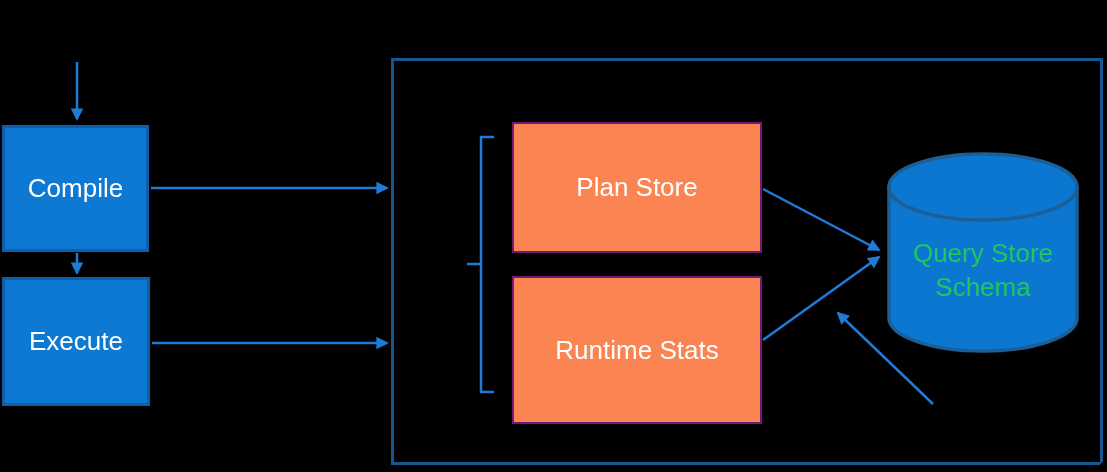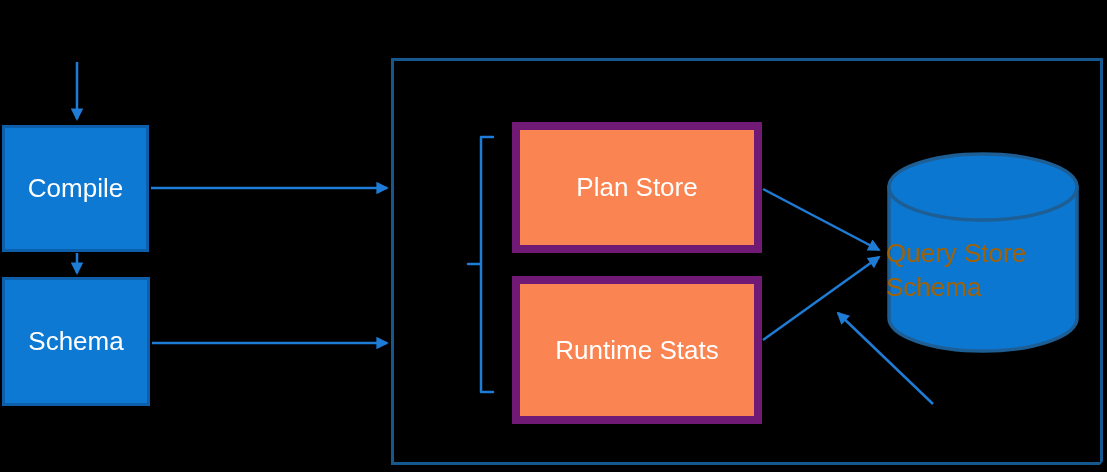--- a/index.html
+++ b/index.html
@@ -25,21 +25,21 @@
     color: #FFFFFF;
     font-size: 26px;
     text-align: center;
   }
   .process {
     background: #0E79D2;
     border: 3px solid #0D5FAB;
   }
   .store {
     background: #FA8552;
-    border: 8px solid #701a75;
+    border: 2px solid #701a75;
   }
   .container-box {
     position: absolute;
     left: 391px;
     top: 58px;
     width: 712px;
     height: 407px;
     box-sizing: border-box;
     border: 3px solid #15588F;
     background: transparent;
@@ -53,24 +53,24 @@
     left: 886px;
     top: 151px;
     width: 194px;
     height: 204px;
   }
   #cylinder-label {
     position: absolute;
     left: 886px;
     top: 236px;
     width: 194px;
-    color: #a16207;
+    color: #22c55e;
     font-size: 26px;
     line-height: 34px;
-    text-align: left;
+    text-align: center;
   }
   #connector-layer {
     position: absolute;
     left: 0;
     top: 0;
     width: 1107px;
     height: 472px;
     pointer-events: none;
   }
 </style>
@@ -78,21 +78,21 @@
 <body>
 
 <div id="canvas">
 
   <div class="container-box"></div>
 
   <div id="compile-box" class="node process">
     <span>Compile</span>
   </div>
   <div id="execute-box" class="node process">
-    <span>Schema</span>
+    <span>Execute</span>
   </div>
 
   <div id="plan-store-box" class="node store">
     <span>Plan Store</span>
   </div>
   <div id="runtime-stats-box" class="node store">
     <span>Runtime Stats</span>
   </div>
 
   <svg id="cylinder-svg" viewBox="0 0 194 204">

